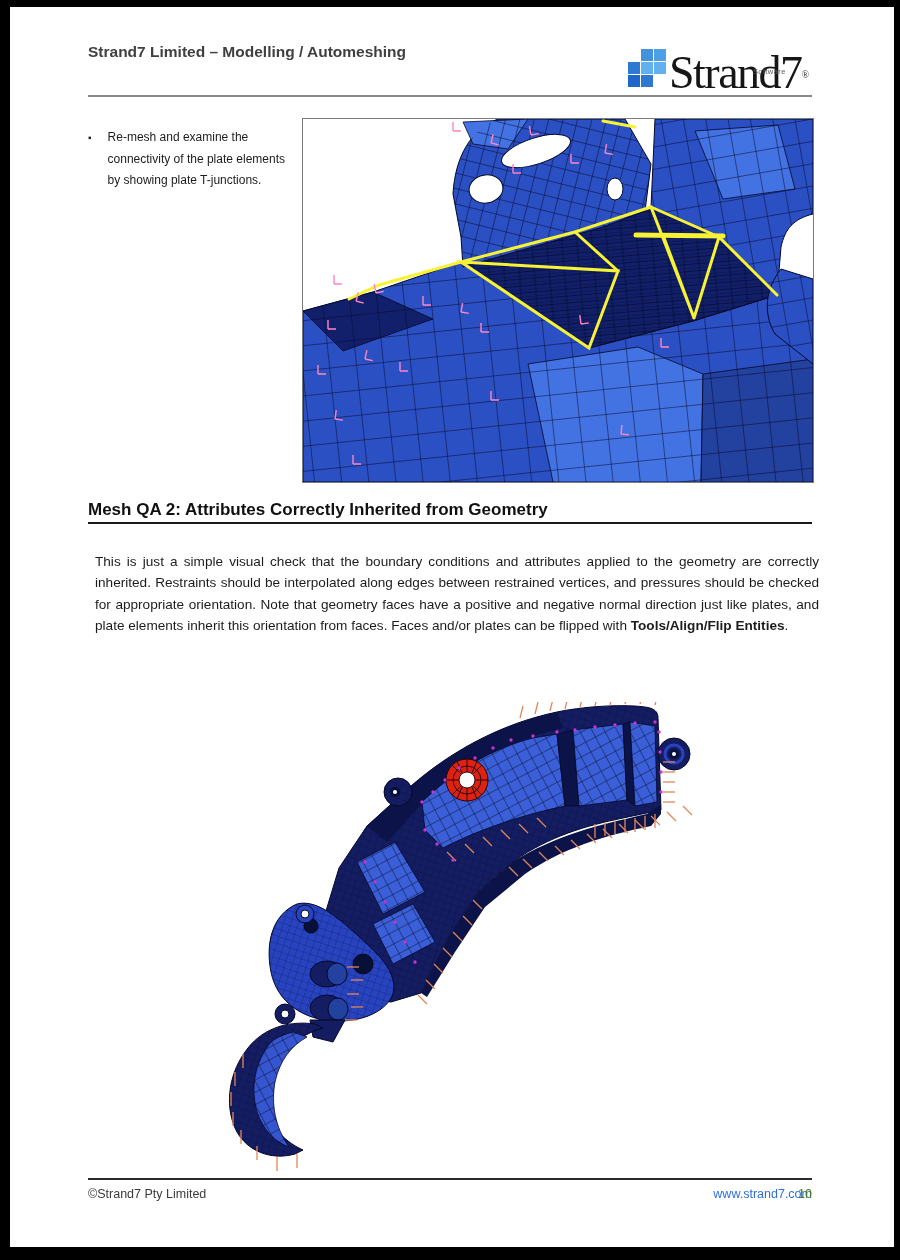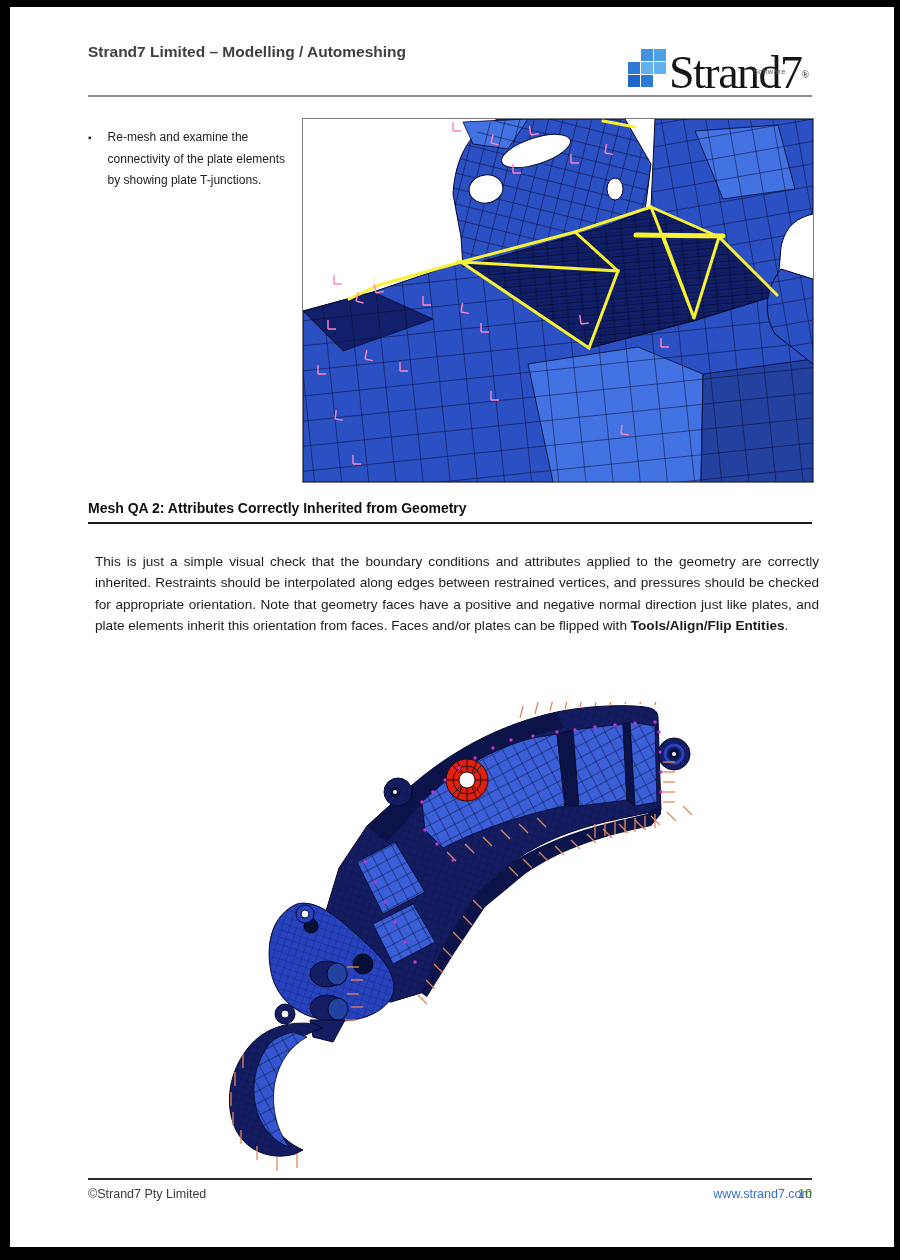--- a/index.html
+++ b/index.html
@@ -27,21 +27,21 @@
   
   .bullet-item{left:78px;top:120px;width:215px;display:flex;}
   .bullet-glyph{font-size:10px;color:#222;margin-right:16px;line-height:21px;}
   .bullet-text{font-size:12px;color:#1c1c1c;line-height:21.5px;width:185px;}
 
   
   .fig1-frame{left:292px;top:111px;width:510px;height:363px;border:1px solid #7a7a7a;background:#fff;}
   .fig2-box{left:205px;top:695px;width:480px;height:470px;}
 
   
-  .section-heading{left:78px;top:493px;font-size:14px;font-weight:bold;color:#101010;}
+  .section-heading{left:78px;top:493px;font-size:17px;font-weight:bold;color:#101010;}
   .heading-rule{left:78px;top:515px;width:724px;height:2px;background:#1a1a1a;}
 
   
   .para{width:724px;font-size:13.6px;color:#1c1c1c;line-height:21.4px;text-align:justify;margin:7px;}
   .para-1{left:78px;top:537px;}
   .para-2{left:78px;top:644px;}
 
   
   .footer-rule{left:78px;top:1171px;width:724px;height:2px;background:#2b2b2b;}
   .footer-copyright{left:78px;top:1180px;font-size:12.5px;color:#3a3a3a;}

